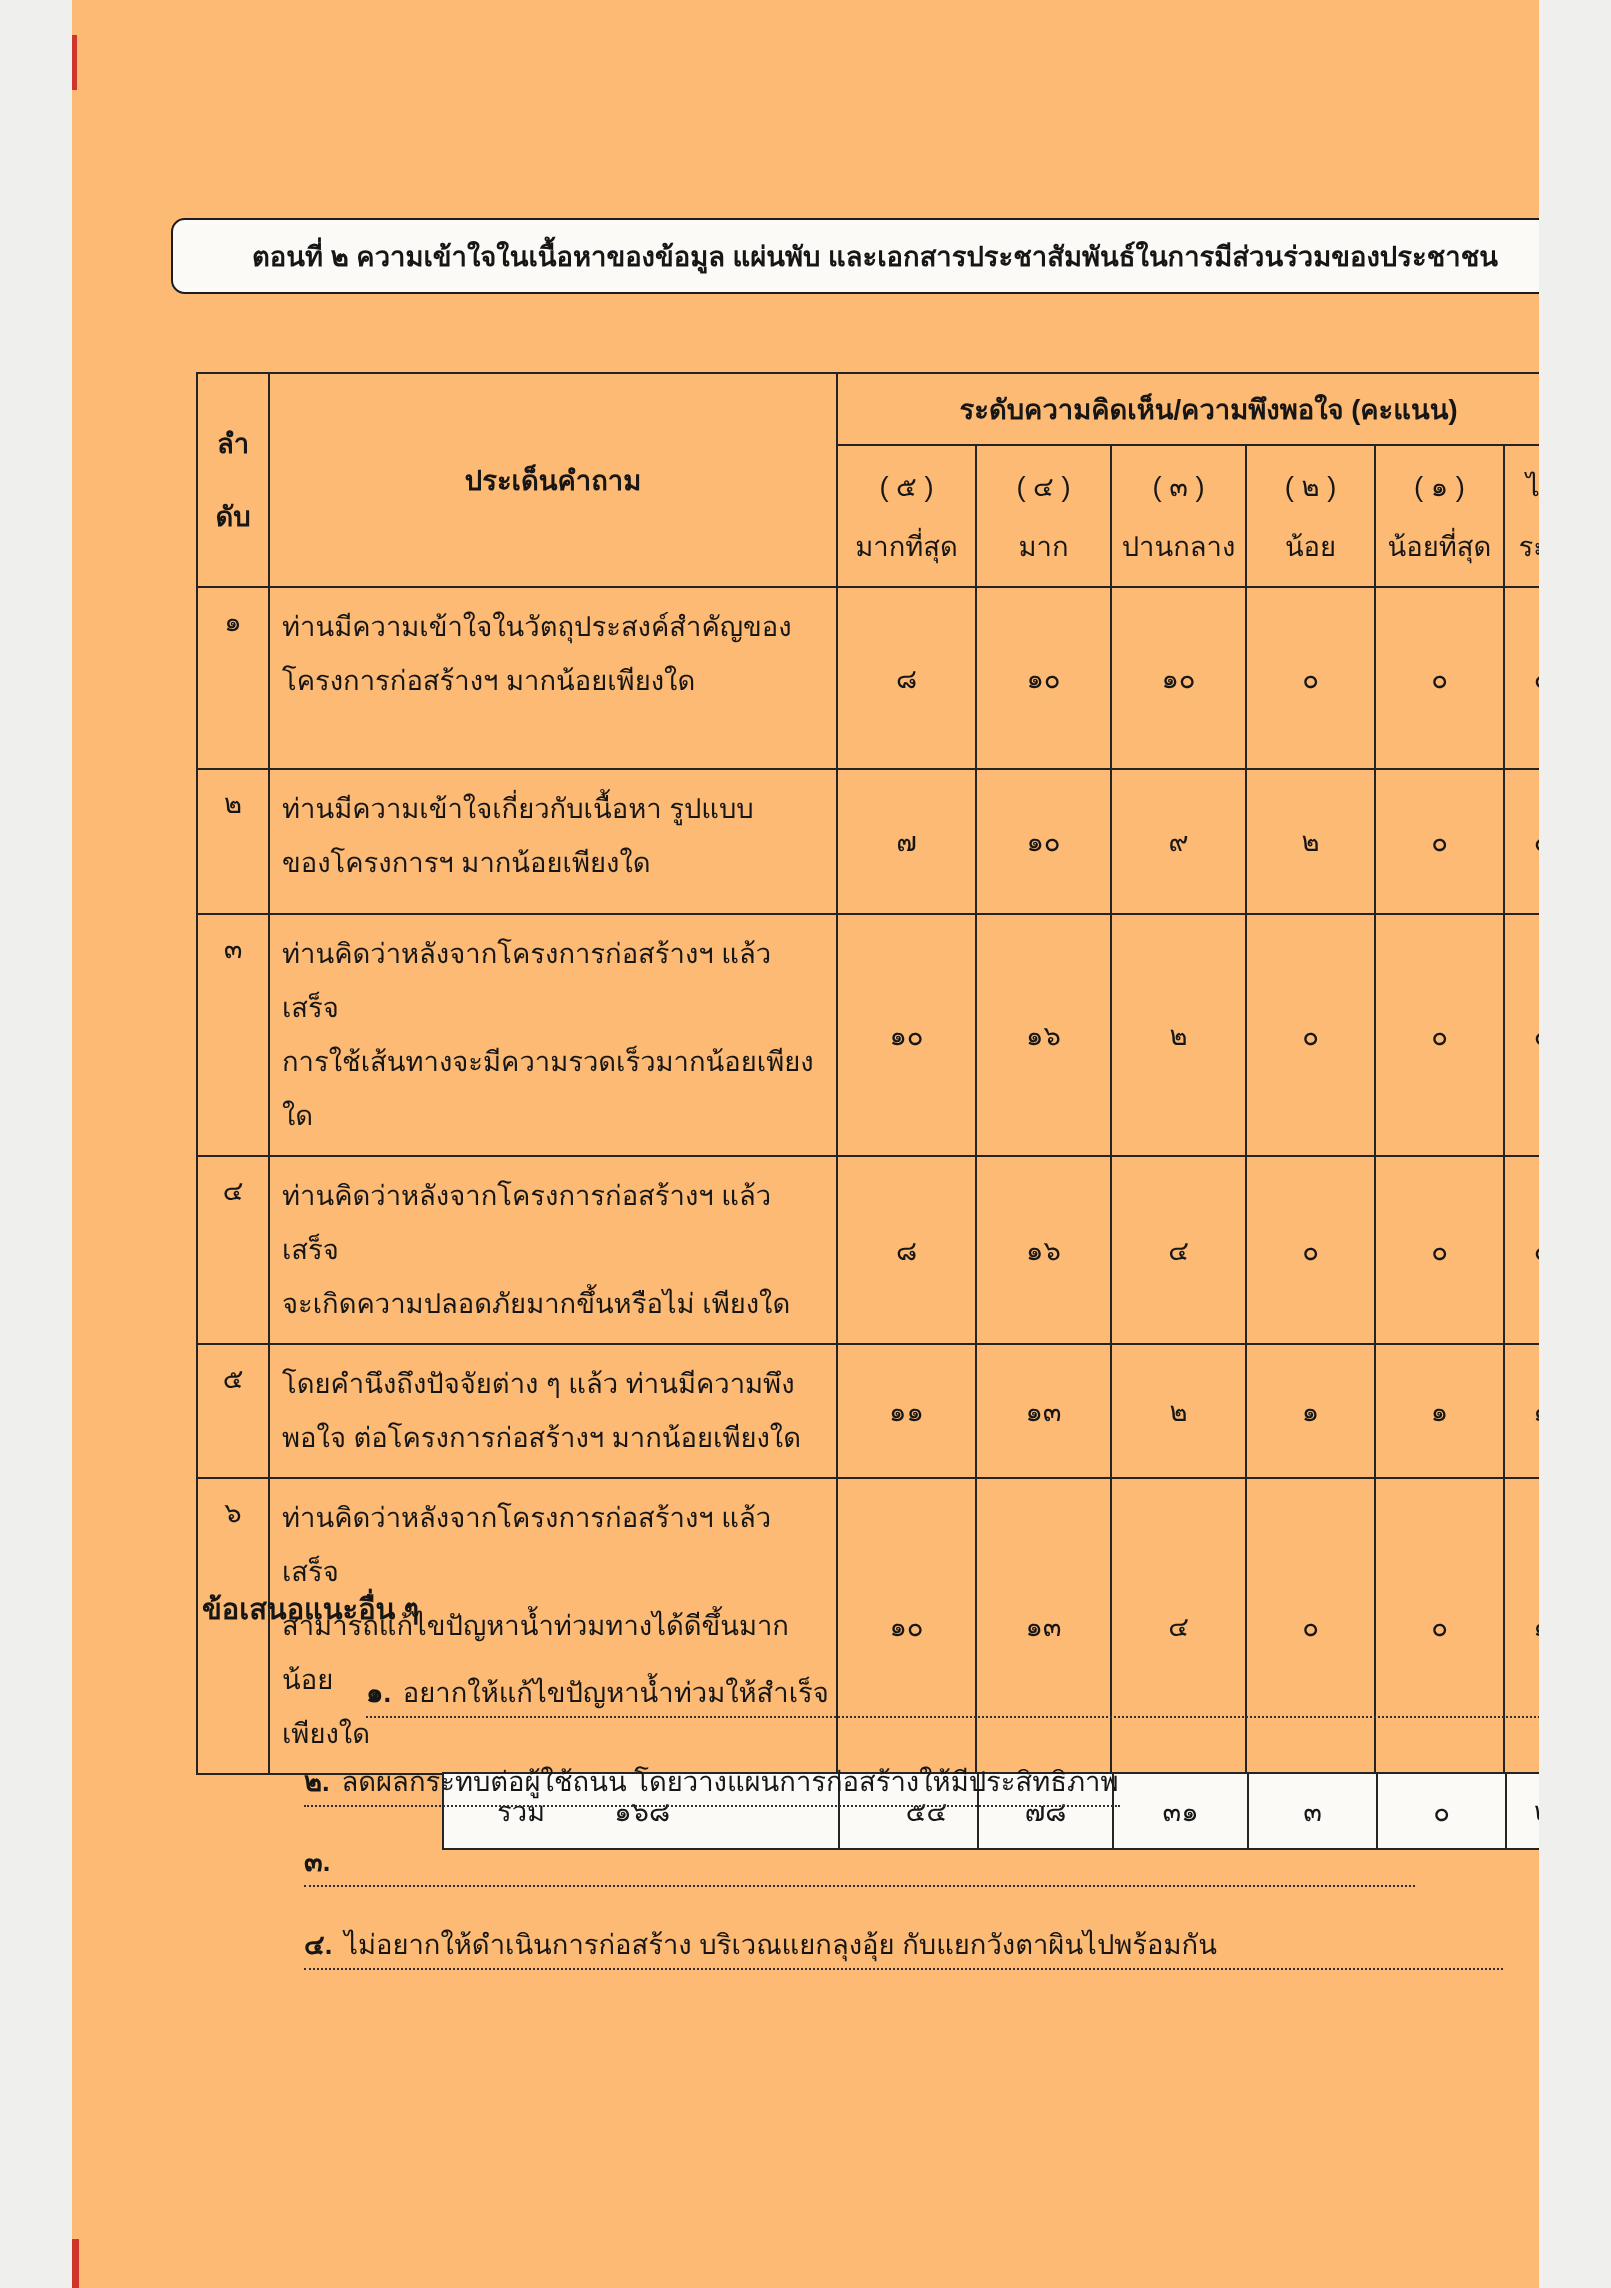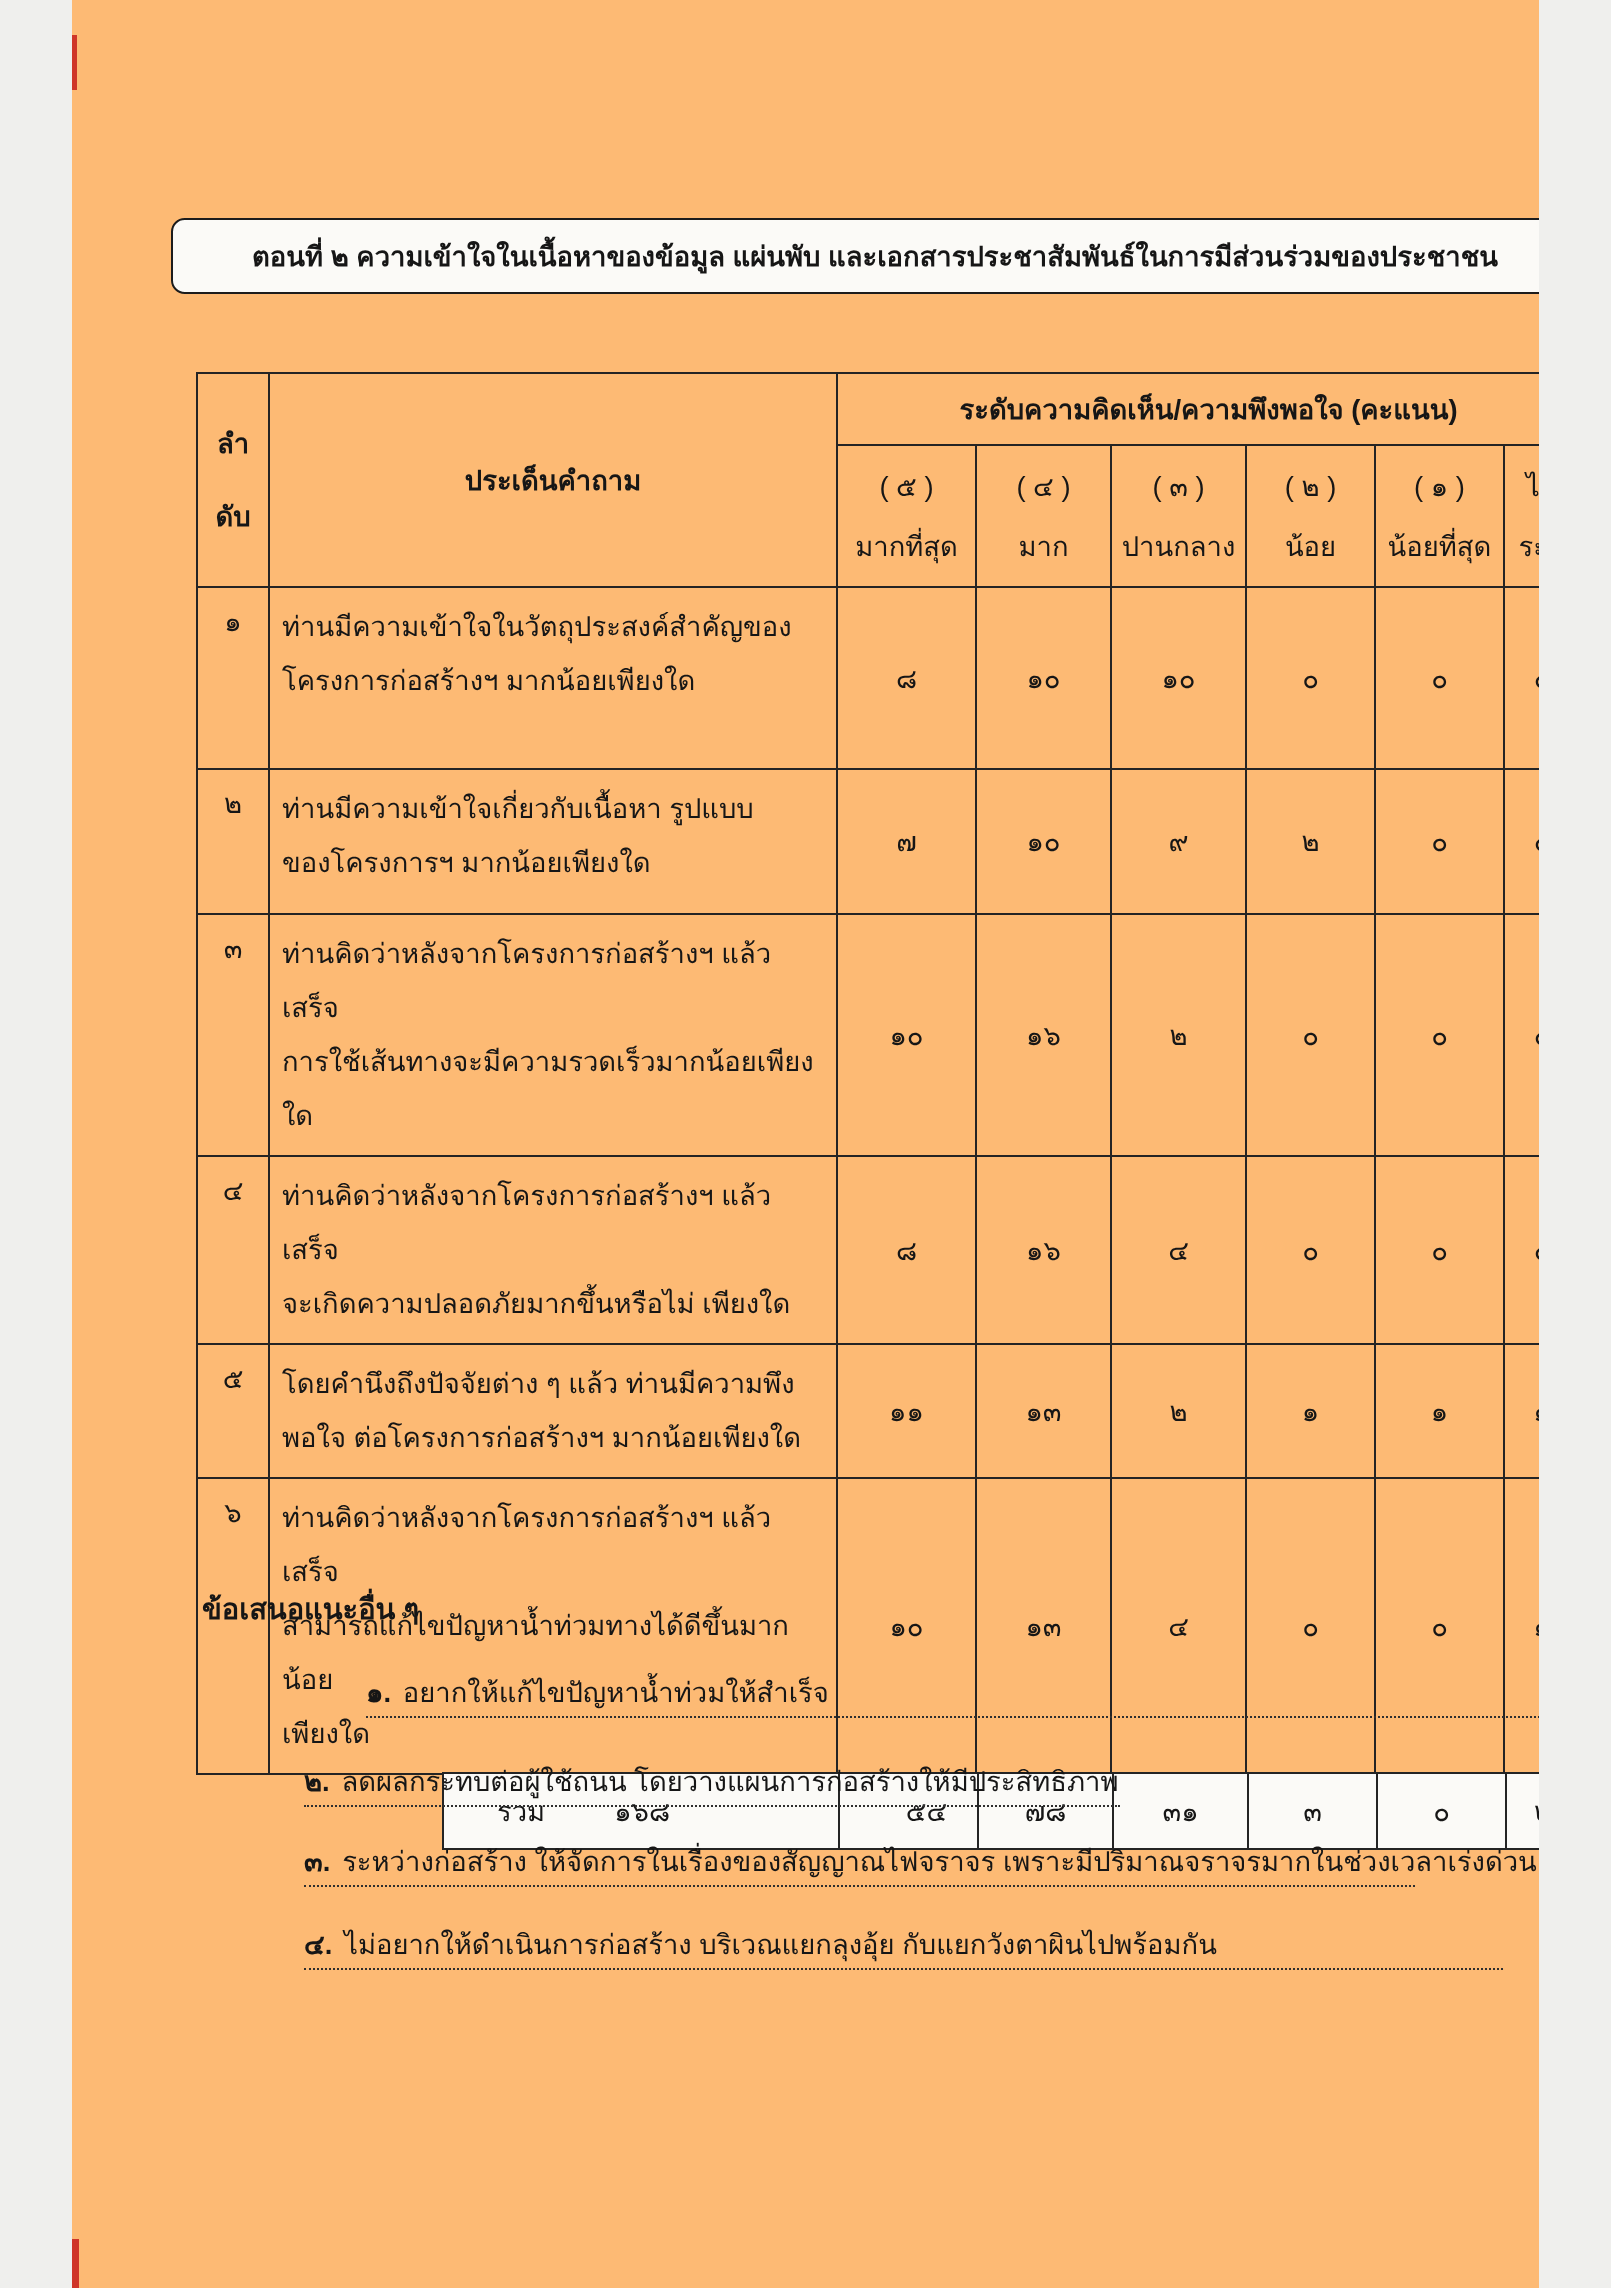--- a/index.html
+++ b/index.html
@@ -248,21 +248,20 @@
   <div class="sugg-item s1">
     <span class="sugg-no">๑.</span>
     <span class="sugg-text">อยากให้แก้ไขปัญหาน้ำท่วมให้สำเร็จ</span>
   </div>
   <div class="sugg-item s2">
     <span class="sugg-no">๒.</span>
     <span class="sugg-text">ลดผลกระทบต่อผู้ใช้ถนน โดยวางแผนการก่อสร้างให้มีประสิทธิภาพ</span>
   </div>
   <div class="sugg-item s3">
     <span class="sugg-no">๓.</span>
-    <span class="sugg-text">ระหว่างก่อสร้าง ให้จัดการในเรื่องของสัญญาณไฟจราจร เพราะมีปริมาณจราจรมากในช่วงเวลาเร่งด่วน</span>
   </div>
   <div class="sugg-item s4">
     <span class="sugg-no">๔.</span>
     <span class="sugg-text">ไม่อยากให้ดำเนินการก่อสร้าง บริเวณแยกลุงอุ้ย กับแยกวังตาผินไปพร้อมกัน</span>
   </div>
 
 </div>
 
 
 </body></html>

